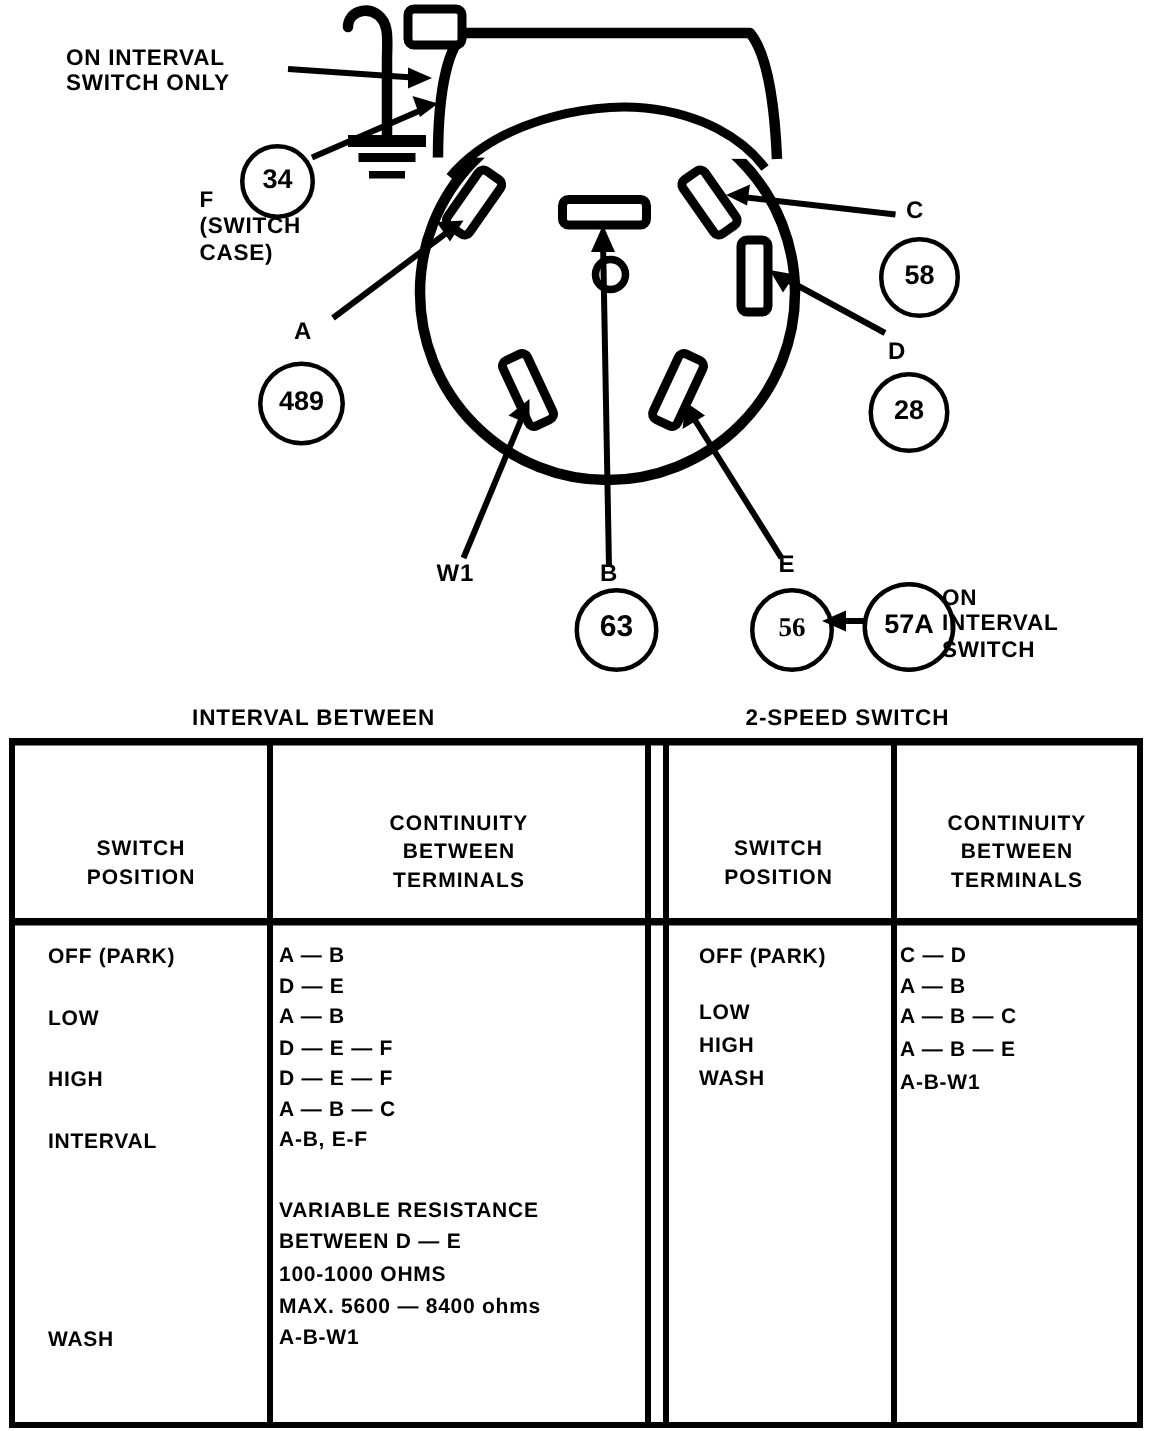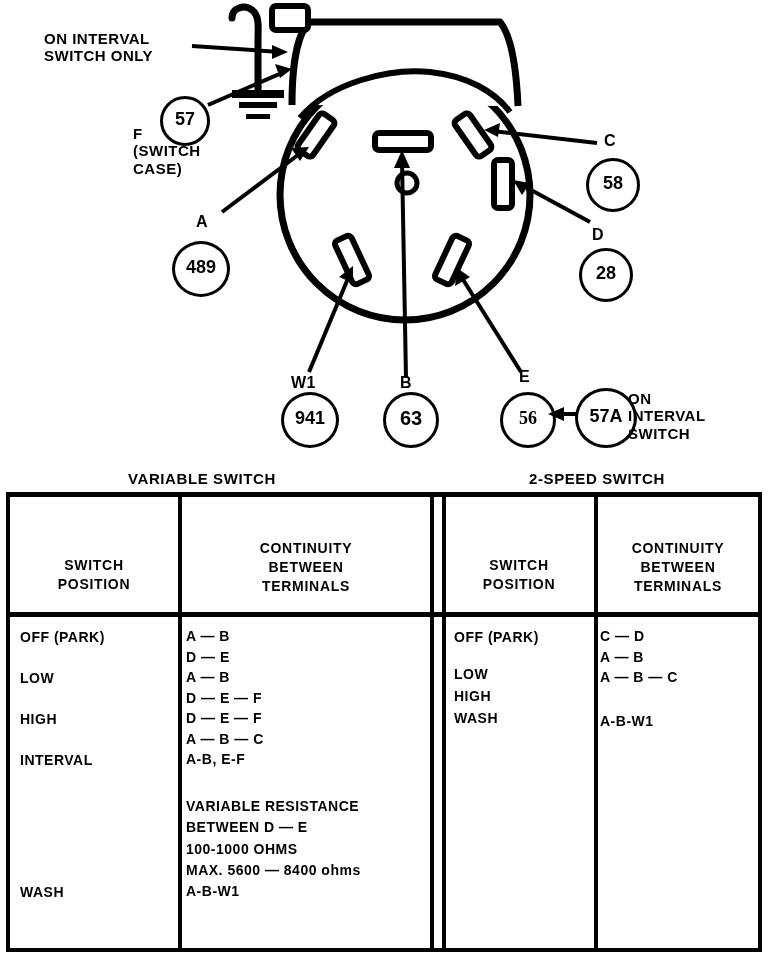--- a/index.html
+++ b/index.html
@@ -69,20 +69,21 @@
     letter-spacing: 0.7px;
     white-space: pre;
     margin-top: 27px;
   }
   .posn {
     position: absolute;
     font-weight: bold;
     font-size: 14px;
     letter-spacing: 0.5px;
     white-space: pre;
+    margin-left: 12px;
   }
   .cont {
     position: absolute;
     text-align: left;
     font-weight: bold;
     font-size: 14px;
     letter-spacing: 0.5px;
     white-space: pre;
     line-height: 1.52;
   }
@@ -171,41 +172,40 @@
 
     <div class="lbl" style="left:400px; top:374px; font-size:16px;">B</div>
 
     <div class="lbl" style="left:291px; top:374px; font-size:16px;">W1</div>
 
     <div class="lbl" style="left:628px; top:390px; font-size:15px;">ON
 INTERVAL
 SWITCH</div>
 
     
-    <div class="callout-num" style="left:160px; top:96px; width:44px; height:44px; line-height:40px; font-size:18px;">57</div>
+    <div class="callout-num" style="left:160px; top:96px; width:44px; height:44px; line-height:40px; font-size:18px;">34</div>
 
     <div class="callout-num" style="left:586px; top:158px; width:48px; height:48px; line-height:44px; font-size:18px;">58</div>
 
     <div class="callout-num" style="left:172px; top:241px; width:52px; height:50px; line-height:46px; font-size:18px;">489</div>
 
     <div class="callout-num" style="left:579px; top:248px; width:48px; height:48px; line-height:44px; font-size:18px;">28</div>
 
-    <div class="callout-num" style="left:281px; top:392px; width:52px; height:50px; line-height:46px; font-size:18px;">941</div>
 
     <div class="callout-num" style="left:383px; top:392px; width:50px; height:50px; line-height:46px; font-size:20px;">63</div>
 
     <div class="callout-num" style="left:500px; top:392px; width:50px; height:50px; line-height:46px; font-size:18px;font-family:Liberation Serif, serif;">56</div>
 
     <div class="callout-num" style="left:575px; top:388px; width:56px; height:54px; line-height:50px; font-size:18px;">57A</div>
   </div>
 
   <div class="tablewrap">
 
-    <div class="tbl-title" style="left:122px; top:4px;">VARIABLE SWITCH</div>
-    <div class="tbl-title" style="left:523px; top:4px;">2-SPEED SWITCH</div>
+    <div class="tbl-title" style="left:122px; top:4px;">INTERVAL BETWEEN</div>
+    <div class="tbl-title" style="left:491px; top:4px;">2-SPEED SWITCH</div>
 
     <div class="rule" style="left:0; top:26px; width:756px; height:5px;"></div>
     <div class="rule" style="left:0; top:146px; width:756px; height:5px;"></div>
     <div class="rule" style="left:0; top:482px; width:756px; height:4px;"></div>
 
     <div class="rule" style="left:0; top:26px; width:4px; height:460px;"></div>
     <div class="rule" style="left:172px; top:26px; width:4px; height:460px;"></div>
     <div class="rule" style="left:424px; top:26px; width:4px; height:460px;"></div>
     <div class="rule" style="left:436px; top:26px; width:4px; height:460px;"></div>
     <div class="rule" style="left:588px; top:26px; width:4px; height:460px;"></div>
@@ -242,16 +242,17 @@
 A-B-W1</div>
 
     <div class="posn" style="left:448px; top:163px;">OFF (PARK)</div>
     <div class="posn" style="left:448px; top:200px;">LOW</div>
     <div class="posn" style="left:448px; top:222px;">HIGH</div>
     <div class="posn" style="left:448px; top:244px;">WASH</div>
 
     <div class="cont" style="left:594px; top:160px; width:156px;">C — D
 A — B</div>
     <div class="cont" style="left:594px; top:201px; width:156px;">A — B — C</div>
+    <div class="cont" style="left:594px; top:223px; width:156px;">A — B — E</div>
     <div class="cont" style="left:594px; top:245px; width:156px;">A-B-W1</div>
   </div>
 
 </div>
 
 </body></html>

